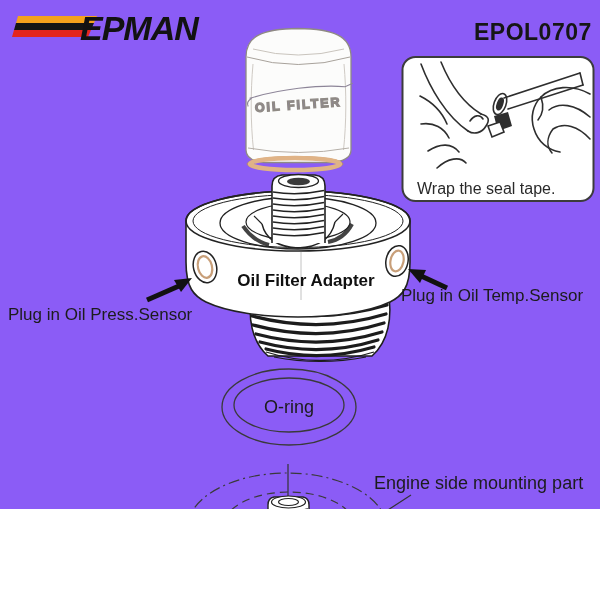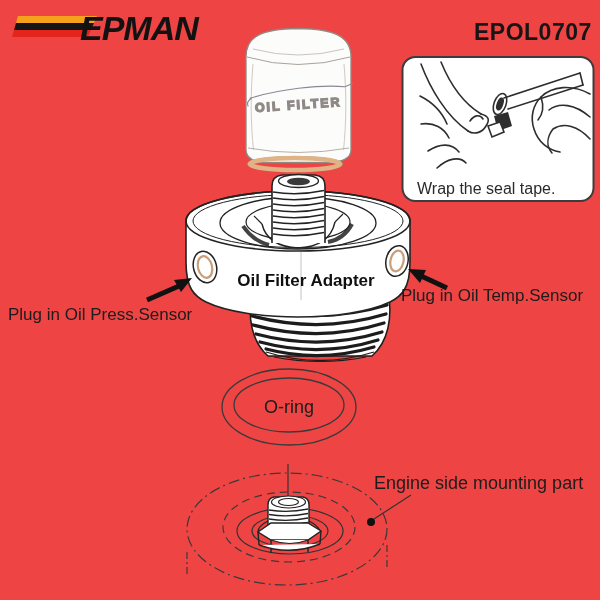--- a/index.html
+++ b/index.html
@@ -1,17 +1,17 @@
 <!DOCTYPE html>
 <html><head>
 <meta charset="utf-8">
 <style>
   html,body{margin:0;padding:0;background:#fff;}
   .page{
-    position:relative;width:600px;height:600px;background:#ef4444;overflow:hidden;
+    position:relative;width:600px;height:509px;background:#8b5cf6;overflow:hidden;
     font-family:"Liberation Sans",sans-serif;
   }
   svg{position:absolute;left:0;top:0;}
   svg text{font-family:"Liberation Sans",sans-serif;fill:#1c1c1c;}
   .lbl{font-size:17px;}
   .lbl-big{font-size:18px;}
   .cap{font-size:16px;fill:#2a2a2a;}
   .brand{font-size:34px;font-weight:bold;font-style:italic;fill:#121212;letter-spacing:-1px;}
   .code{font-size:23px;font-weight:bold;fill:#161616;letter-spacing:.5px;}
   .adapter-t{font-size:17px;font-weight:bold;fill:#101010;}

